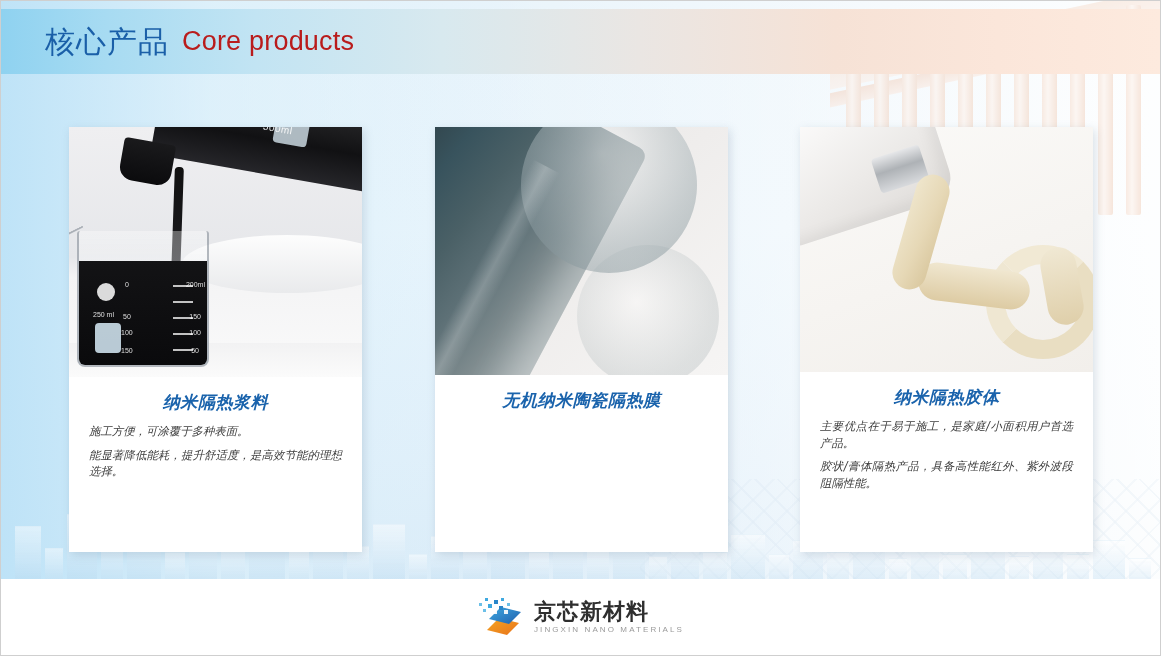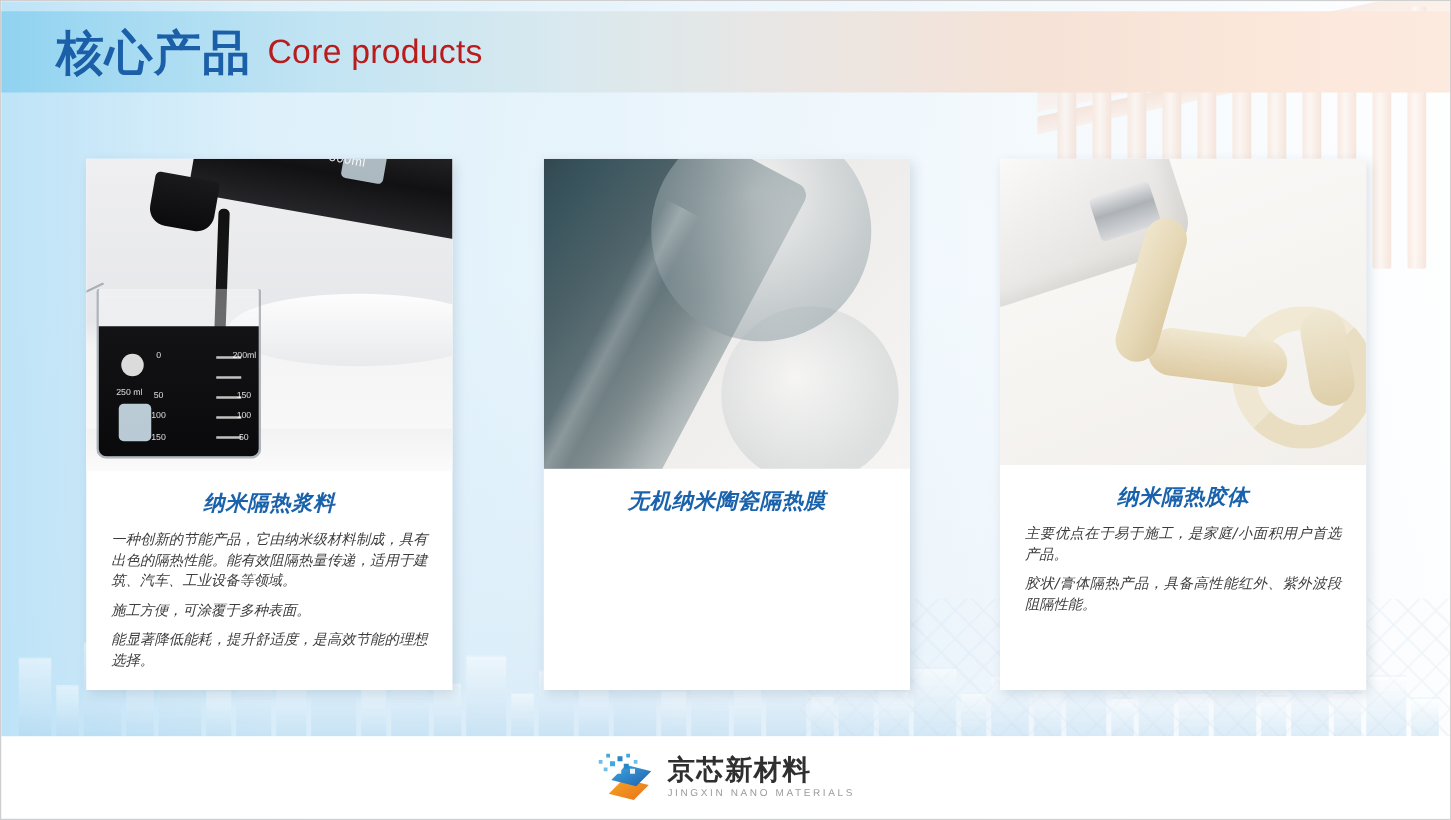--- a/index.html
+++ b/index.html
@@ -81,21 +81,21 @@
       #f6e2d6 72%,
       #fbe6da 86%,
       #fdeade 100%);
   }
   .header-inner{
     position:absolute;left:0;top:8px;width:100%;height:65px;
     display:flex;align-items:center;
   }
   .title-cn{
     margin-left:44px;
-    font-size:38px;font-weight:bold;color:#1a5fa8;
+    font-size:30px;font-weight:normal;color:#1a5fa8;
     letter-spacing:1px;line-height:1;
     font-family:"DejaVu Sans","Liberation Sans",sans-serif;
   }
   .title-en{
     margin-left:13px;
     font-size:27px;font-weight:400;color:#b91c1c;
     letter-spacing:.2px;line-height:1;
   }
 
   
@@ -247,21 +247,21 @@
     border-left-color:#efe7d2;border-top-color:#f1e9d4;
   }
   .p3 .paste4{
     position:absolute;left:244px;top:120px;width:36px;height:78px;
     background:linear-gradient(180deg,#f0e8d3,#dfcfaa);
     border-radius:18px;transform:rotate(-10deg);
   }
 
   
   .footer{
-    position:absolute;left:0;bottom:0;width:100%;height:66px;
+    position:absolute;left:0;bottom:0;width:100%;height:76px;
     background:#ffffff;
     display:flex;align-items:center;justify-content:center;
   }
   .logo{display:flex;align-items:center;gap:11px;}
   .logo-mark{position:relative;width:46px;height:40px;}
   .logo-text{display:flex;flex-direction:column;line-height:1;}
   .logo-cn{
     font-size:22px;font-weight:bold;color:#2f2f2f;letter-spacing:1px;
     font-family:"DejaVu Sans","Liberation Sans",sans-serif;
   }
@@ -370,21 +370,20 @@
           <div class="lbl" style="right:6px;top:98px;">100</div>
           <div class="lbl" style="right:8px;top:116px;">50</div>
           <div class="lbl" style="left:14px;top:80px;">250 ml</div>
           <div style="position:absolute;left:18px;top:52px;width:18px;height:18px;border-radius:50%;background:rgba(255,255,255,.85);"></div>
           <div style="position:absolute;left:16px;top:92px;width:26px;height:30px;border-radius:4px;background:#c9dbe6;opacity:.92;"></div>
         </div>
         <div class="spout"></div>
       </div>
       <div class="card-body">
         <div class="card-title">纳米隔热浆料</div>
-        <p class="card-para">一种创新的节能产品，它由纳米级材料制成，具有出色的隔热性能。能有效阻隔热量传递，适用于建筑、汽车、工业设备等领域。</p>
         <p class="card-para">施工方便，可涂覆于多种表面。</p>
         <p class="card-para">能显著降低能耗，提升舒适度，是高效节能的理想选择。</p>
       </div>
     </div>
 
     <div class="card card-2">
       <div class="card-photo p2">
         <div class="roll"></div>
         <div class="roll-end2"></div>
         <div class="roll-end"></div>

